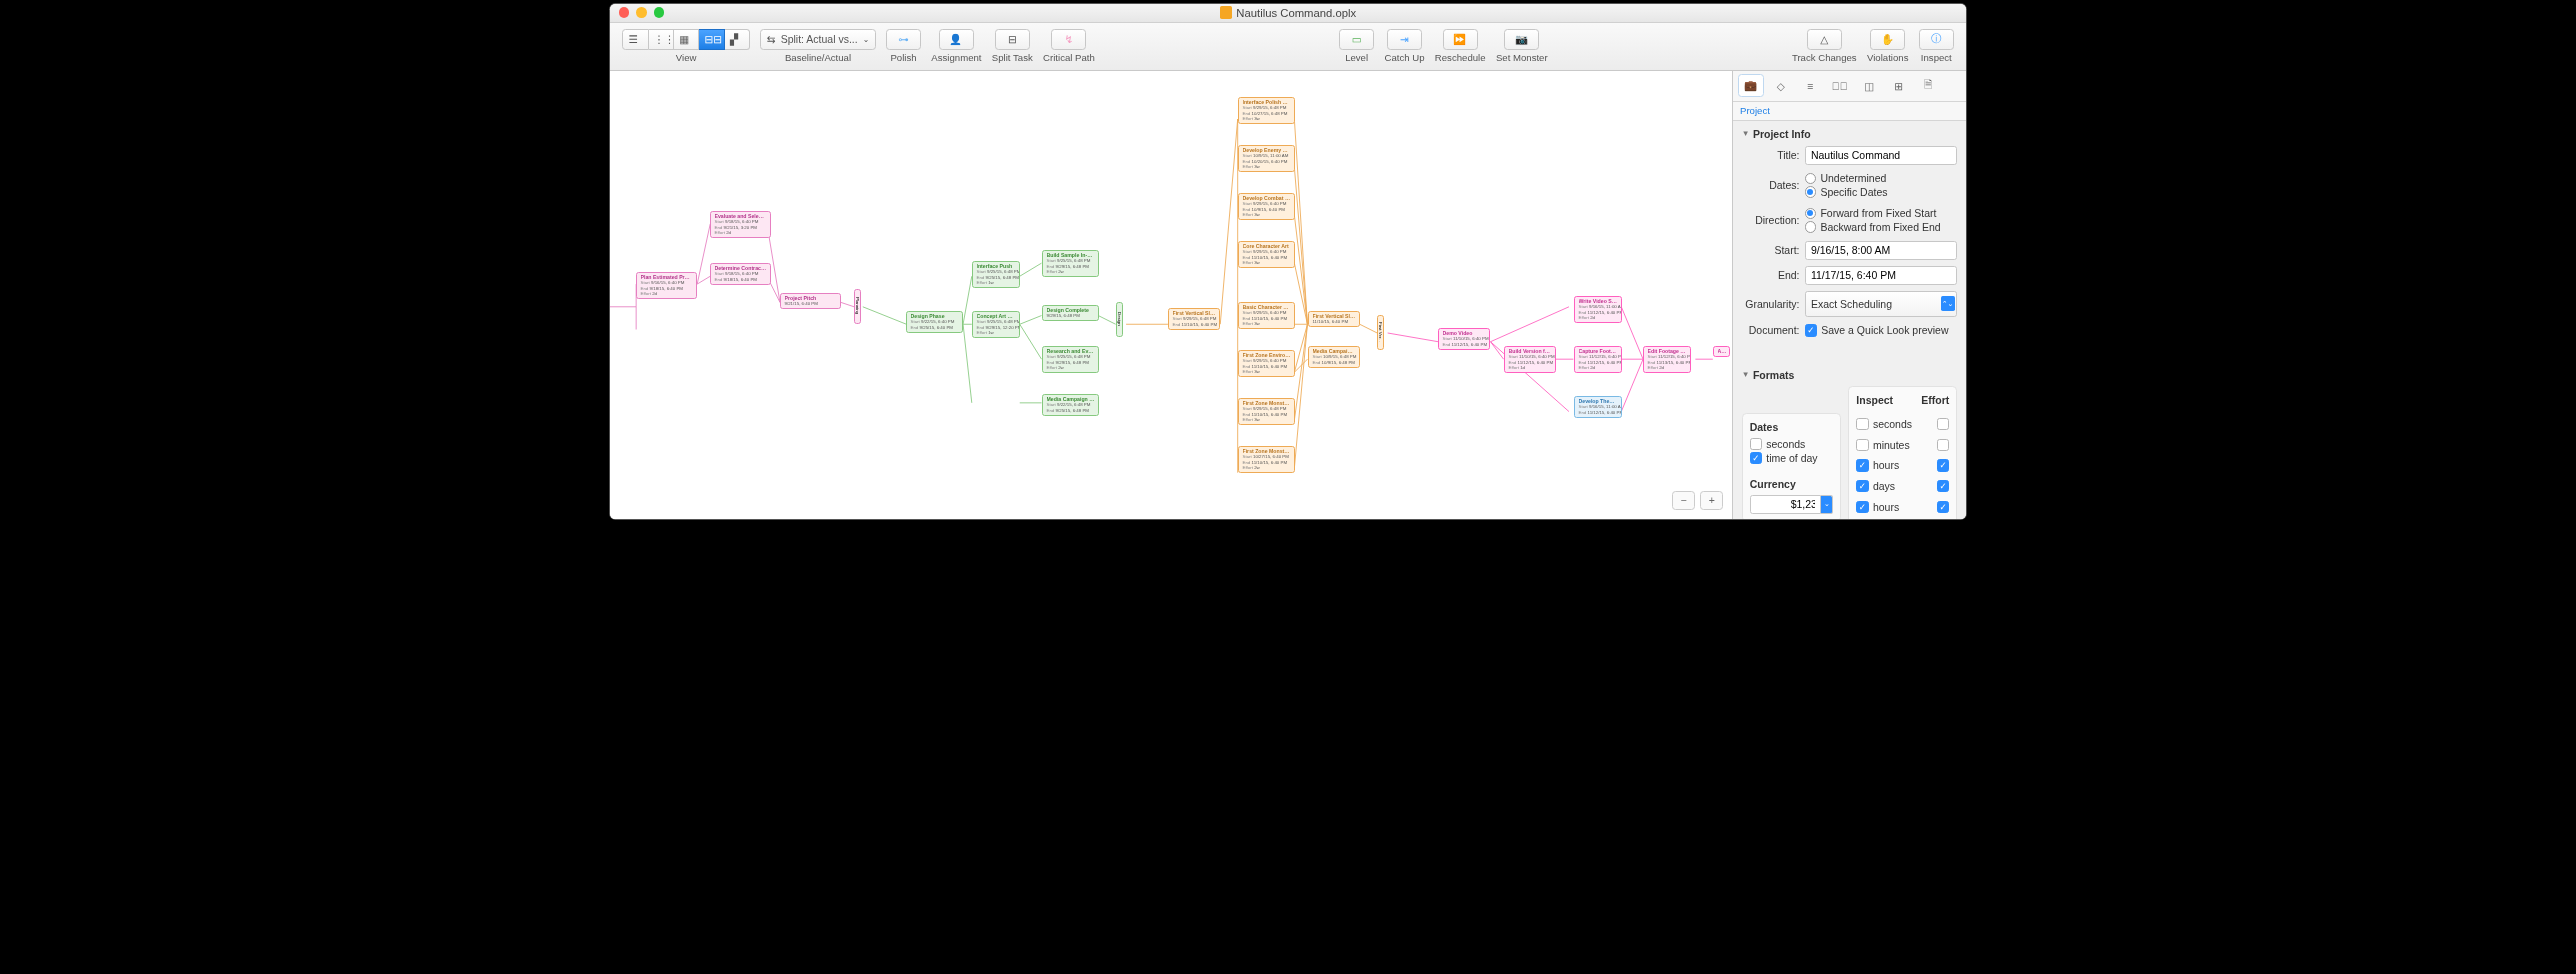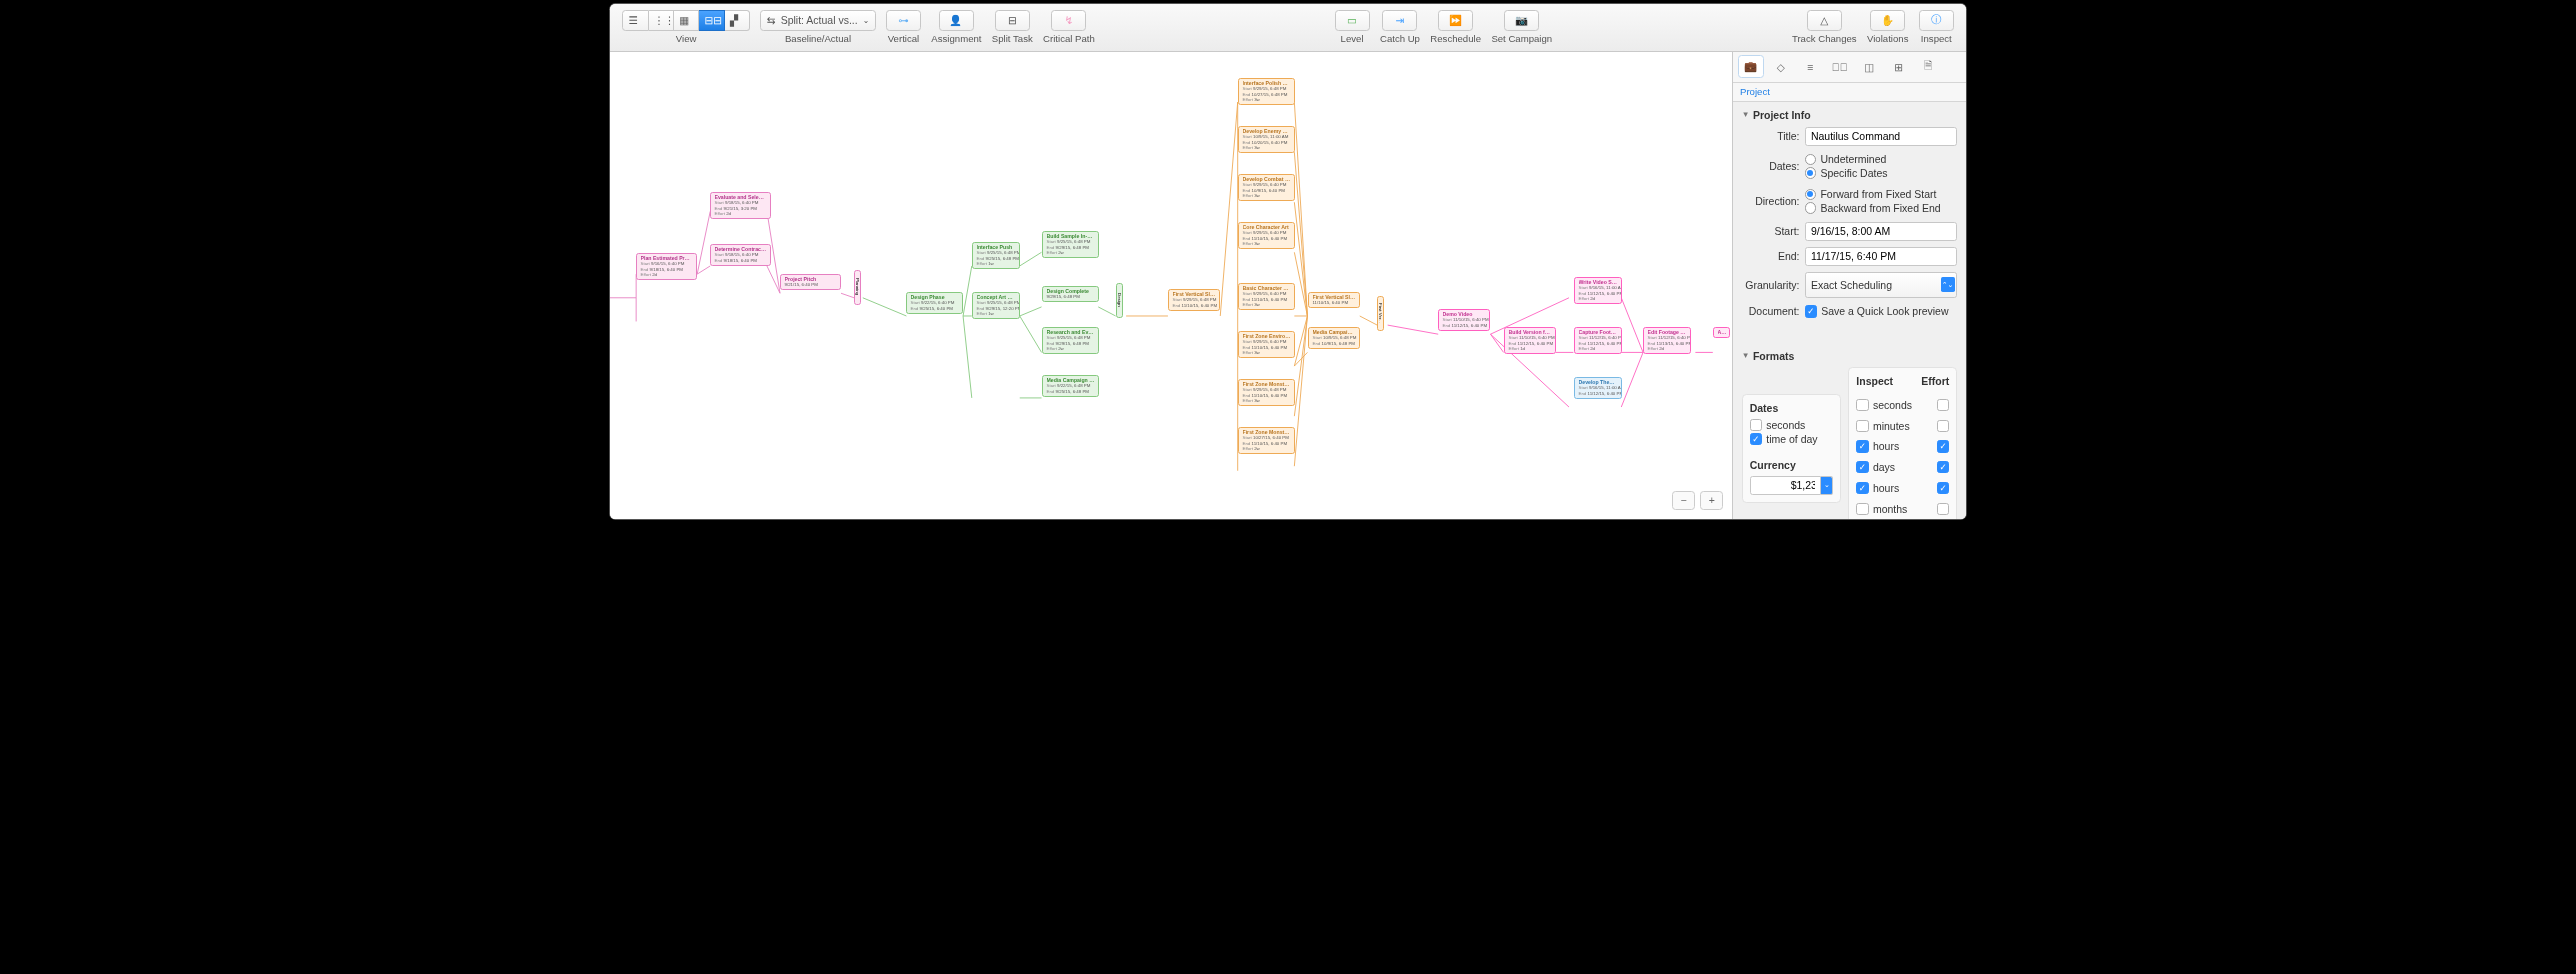--- a/index.html
+++ b/index.html
@@ -85,20 +85,31 @@
 .curr-input .dd{ width:17.4px; border:0.9px solid #c7c7c7; border-left:none; border-radius:0 2.6px 2.6px 0; background:#2a8cff; color:#fff; display:flex; align-items:center; justify-content:center; font-size:7px; }
 
 
 .ico{ width:14px; height:12.2px; display:inline-block; }
 </style>
 </head>
 <body>
 
 <div class="window">
 
+  <div class="titlebar">
+    <div class="traffic">
+      <div class="tl red"></div>
+      <div class="tl yellow"></div>
+      <div class="tl green"></div>
+    </div>
+    <div class="title">
+      <span class="title-icon"></span>
+      <span>Nautilus Command.oplx</span>
+    </div>
+  </div>
 
   <div class="toolbar">
     <div class="tool-group">
       <div class="btns">
         <div class="tbtn">
             <span class="ico">☰</span>
           </div>
         <div class="tbtn">
             <span class="ico">⋮⋮</span>
           </div>
@@ -125,21 +136,21 @@
       </div>
       <div class="tool-label">Baseline/Actual</div>
     </div>
 
     <div class="tool-group">
         <div class="btns">
           <div class="tbtn" style="min-width:35px;">
             <span style="color:#6ab3f5;">⊶</span>
           </div>
         </div>
-        <div class="tool-label">Vertical</div>
+        <div class="tool-label">Polish</div>
       </div>
     <div class="tool-group">
         <div class="btns">
           <div class="tbtn" style="min-width:35px;">
             <span>👤</span>
           </div>
         </div>
         <div class="tool-label">Assignment</div>
       </div>
     <div class="tool-group">
@@ -184,21 +195,21 @@
           </div>
         </div>
         <div class="tool-label">Reschedule</div>
       </div>
     <div class="tool-group">
         <div class="btns">
           <div class="tbtn" style="min-width:35px;">
             <span style="color:#f5a623;">📷</span>
           </div>
         </div>
-        <div class="tool-label">Set Campaign</div>
+        <div class="tool-label">Set Monster</div>
       </div>
 
     <div class="spacer"></div>
 
     <div class="tool-group">
         <div class="btns">
           <div class="tbtn" style="min-width:35px;">
             <span>△</span>
           </div>
         </div>

